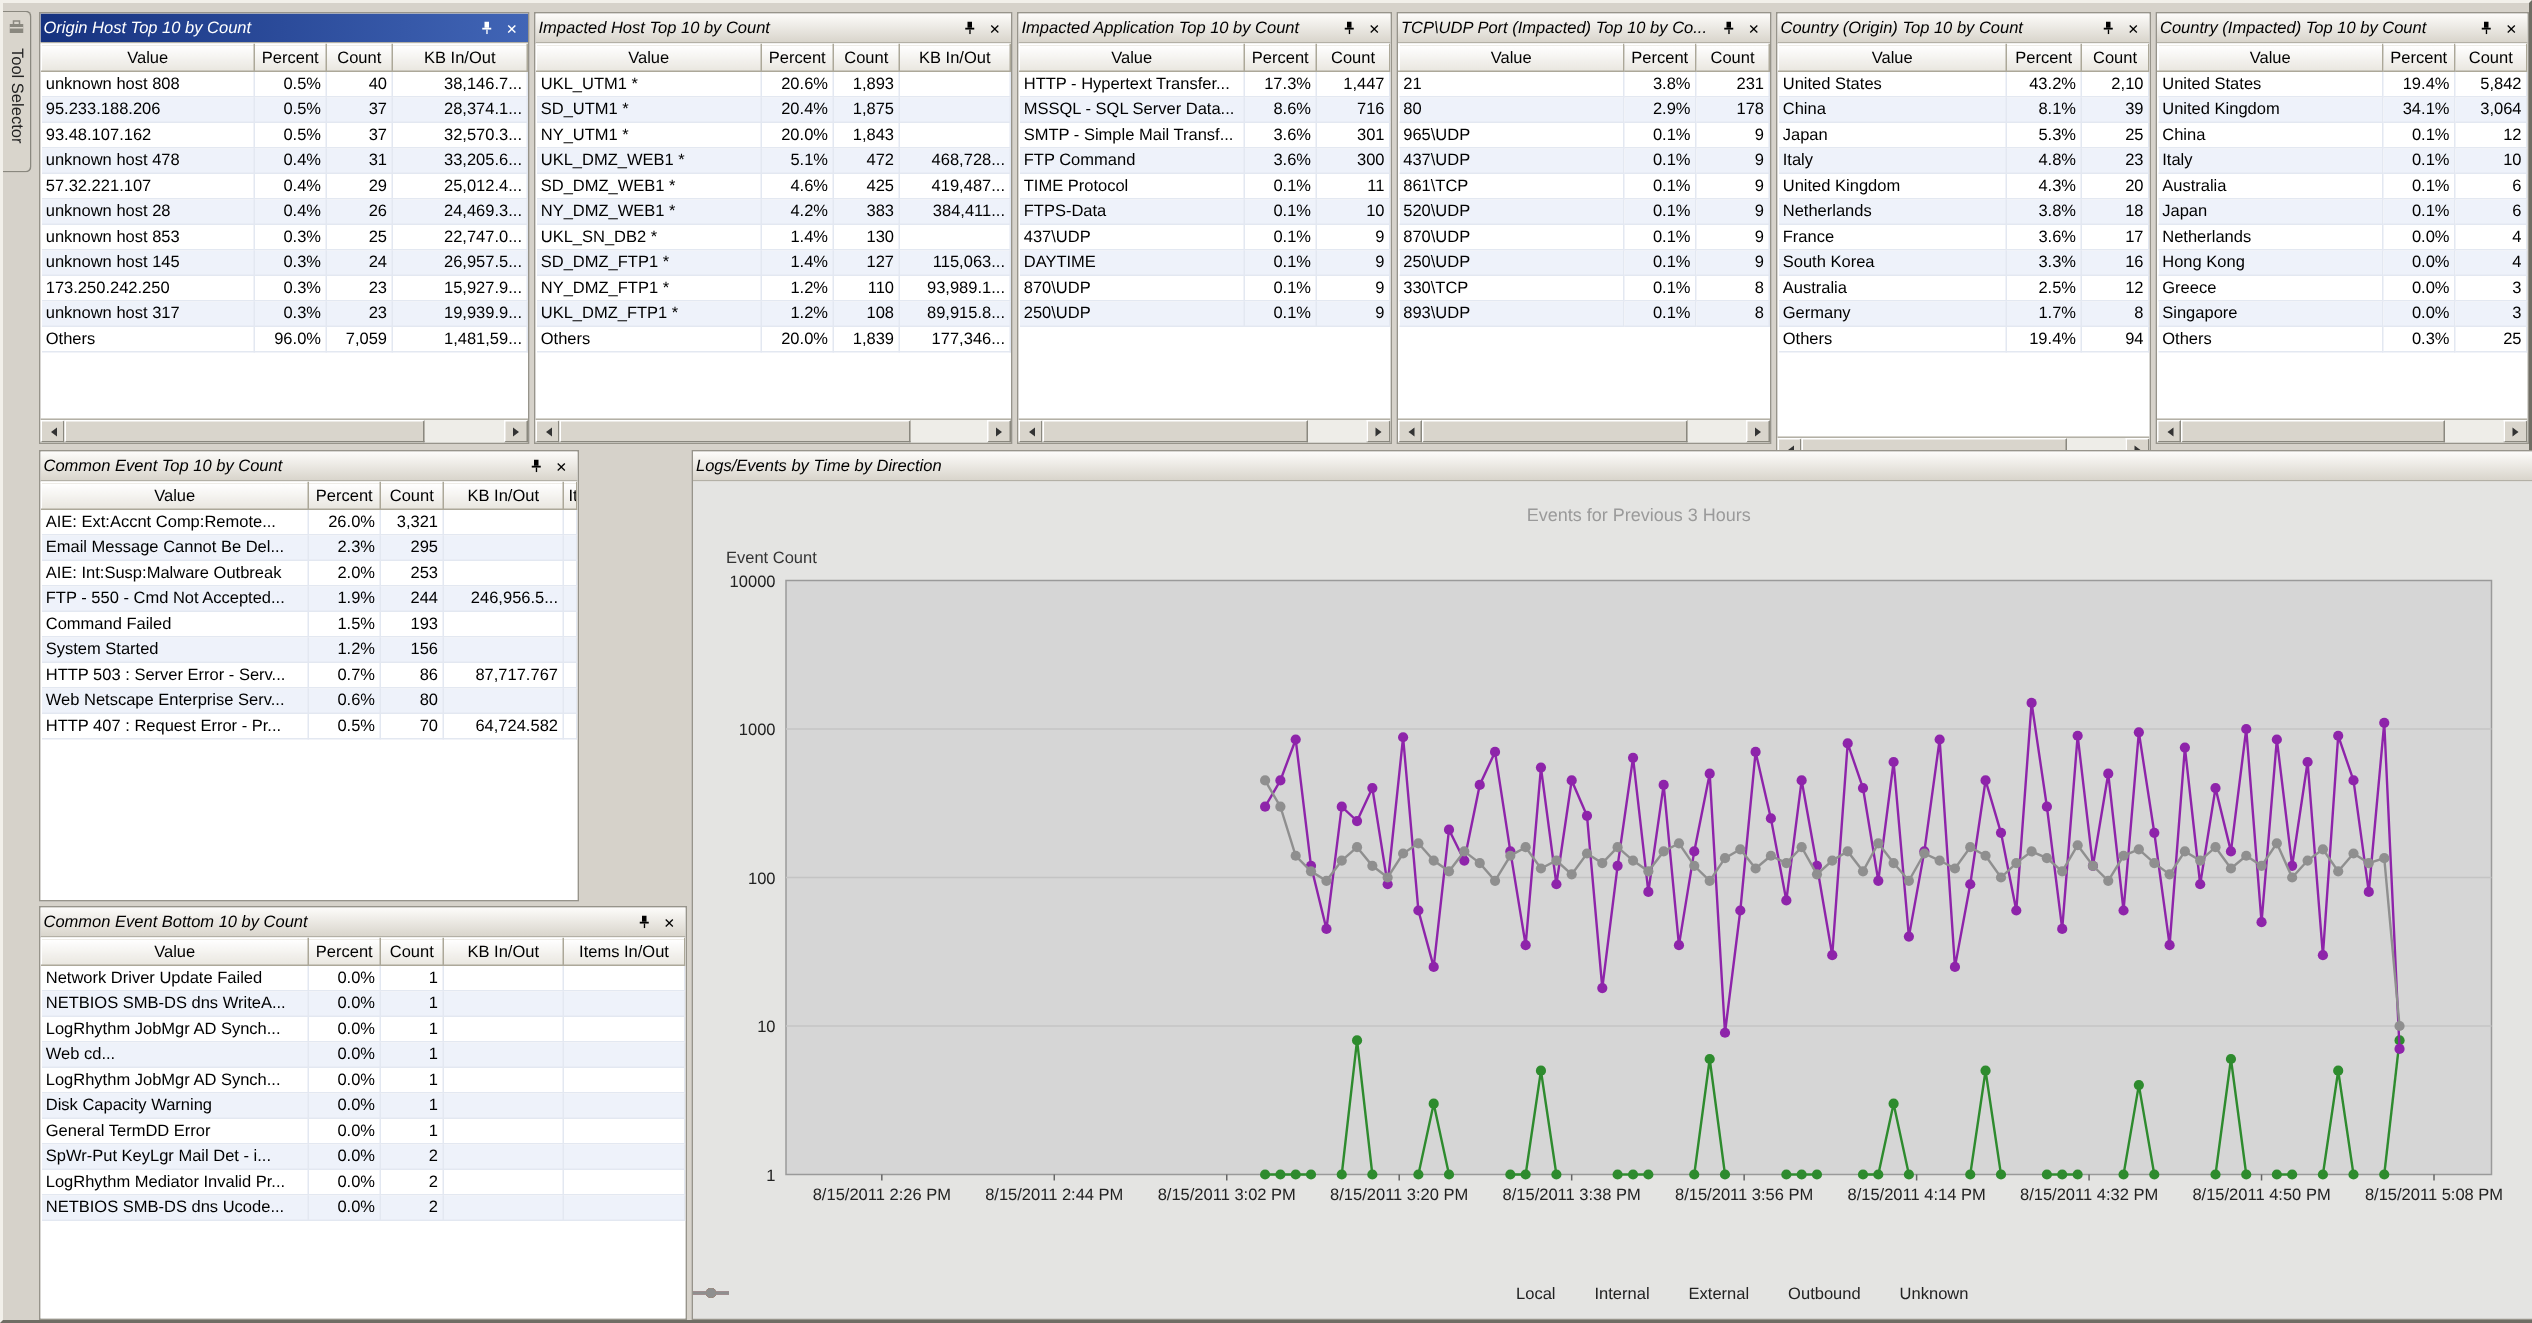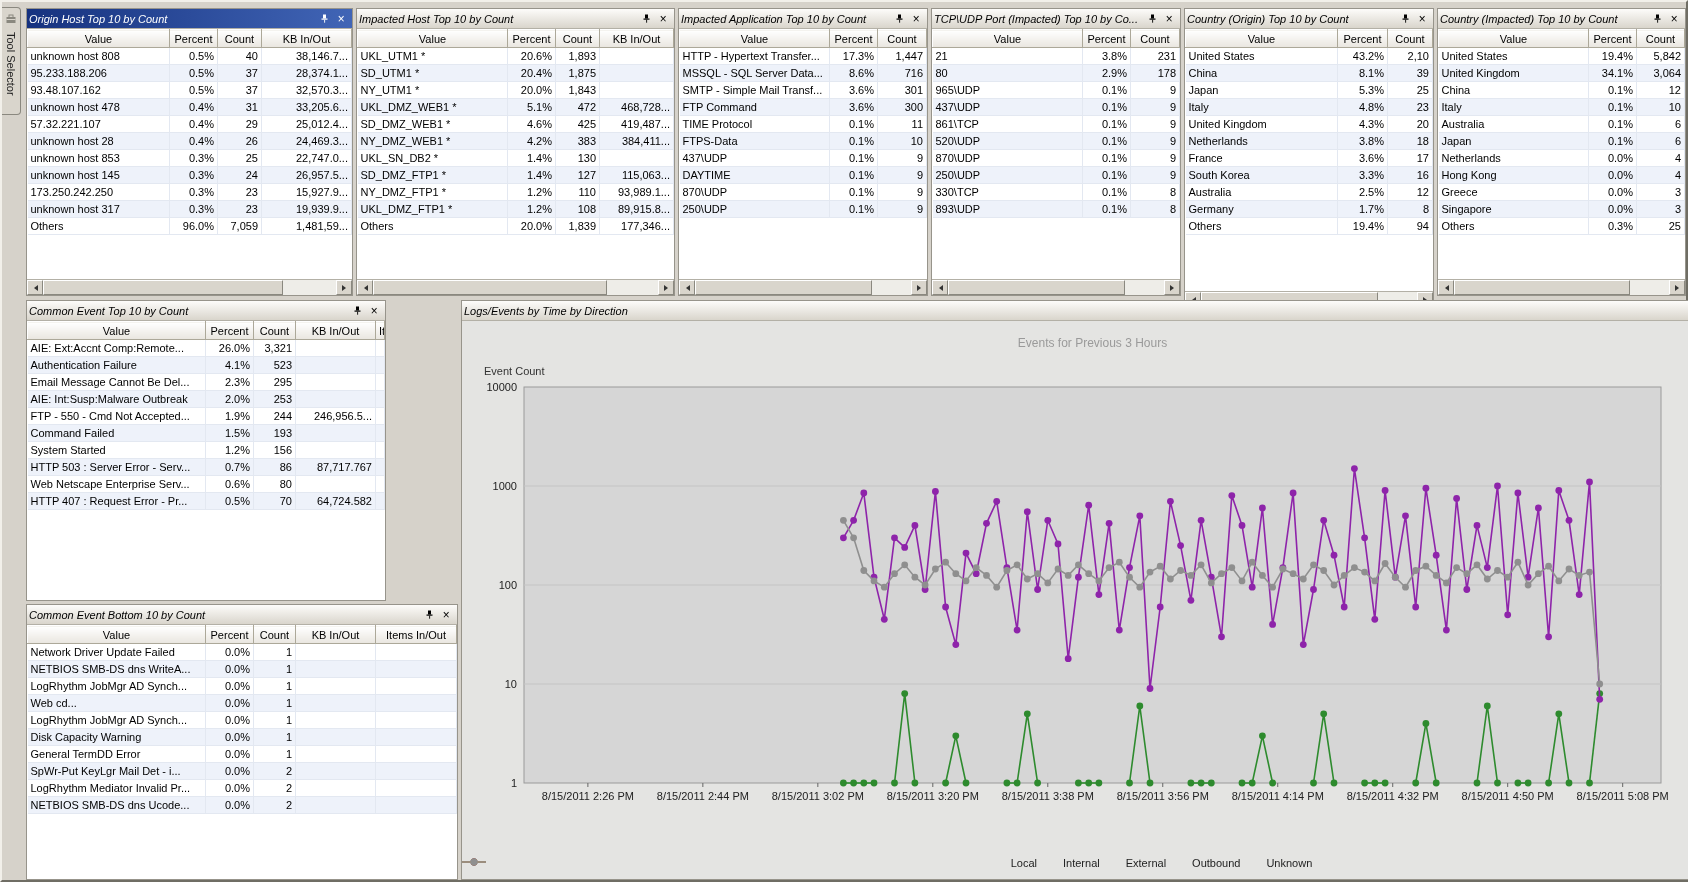--- a/index.html
+++ b/index.html
@@ -723,27 +723,20 @@
               <th>Count</th>
               <th>KB In/Out</th>
               <th>Items In/Out</th>
             </tr>
           </thead>
           <tbody>
             <tr>
               <td>AIE: Ext:Accnt Comp:Remote...</td>
               <td class="num">26.0%</td>
               <td class="num">3,321</td>
-              <td class="num"></td>
-              <td class="num"></td>
-            </tr>
-            <tr>
-              <td>Authentication Failure</td>
-              <td class="num">4.1%</td>
-              <td class="num">523</td>
               <td class="num"></td>
               <td class="num"></td>
             </tr>
             <tr>
               <td>Email Message Cannot Be Del...</td>
               <td class="num">2.3%</td>
               <td class="num">295</td>
               <td class="num"></td>
               <td class="num"></td>
             </tr>

